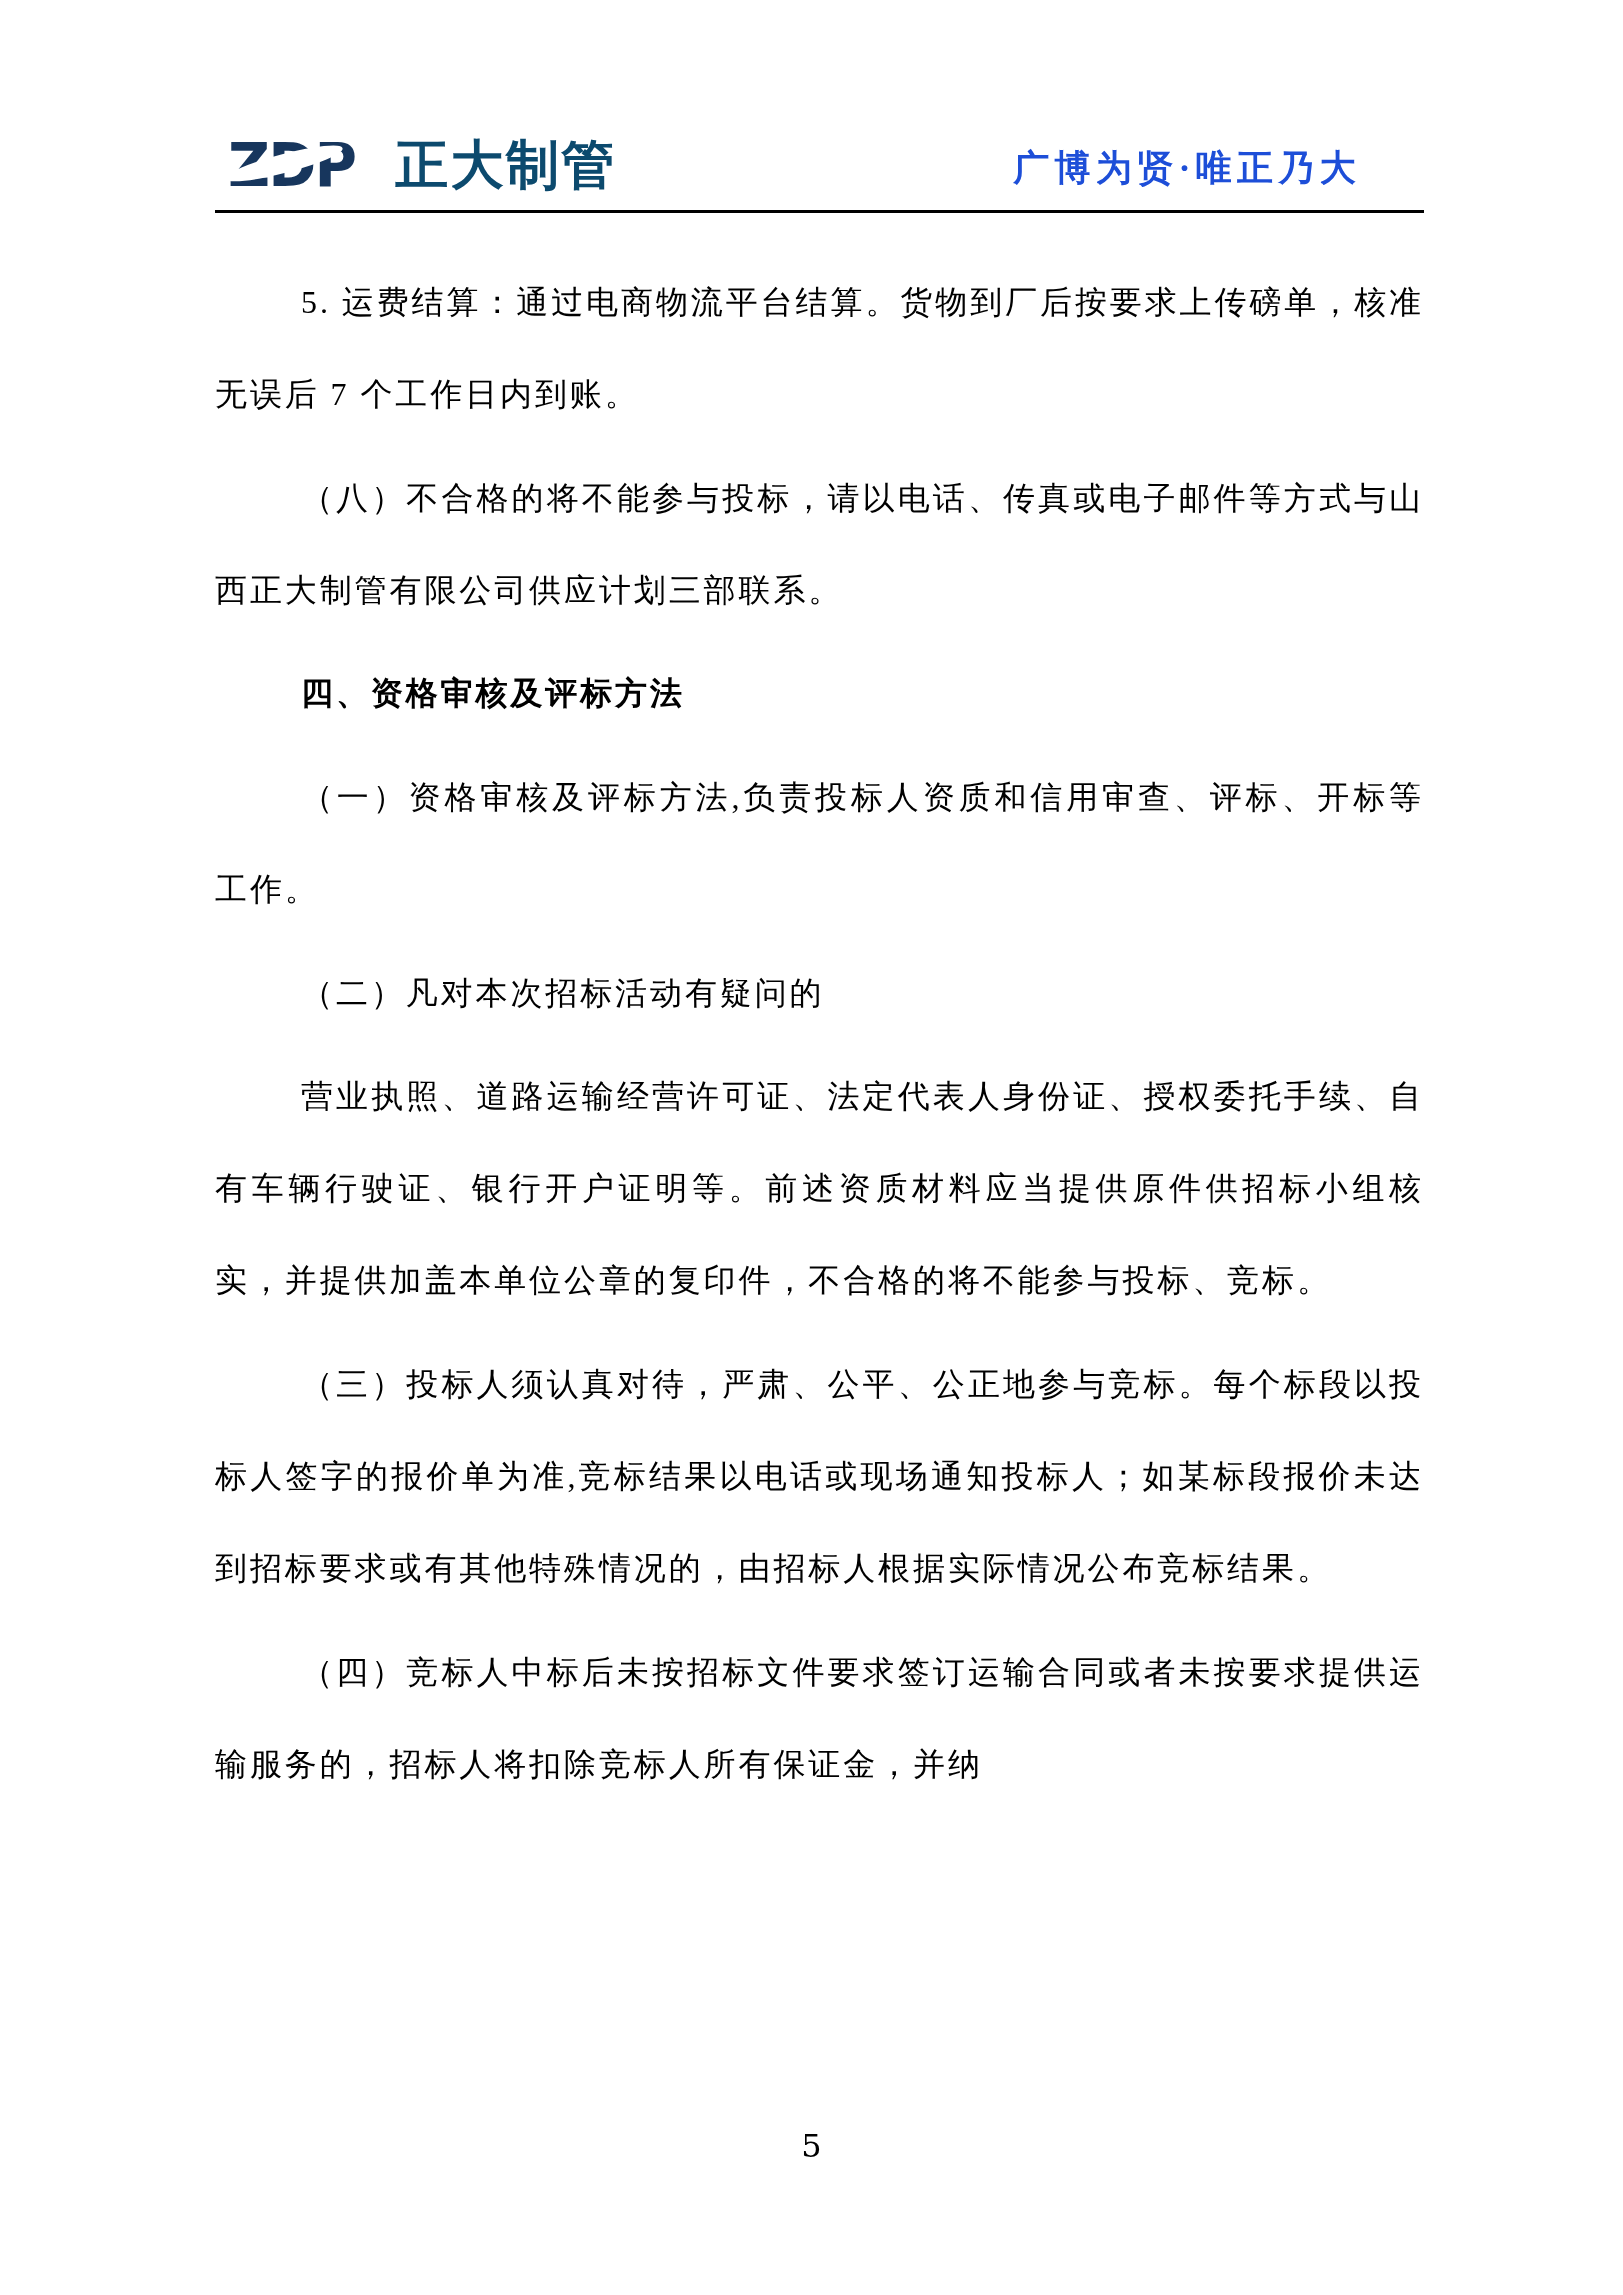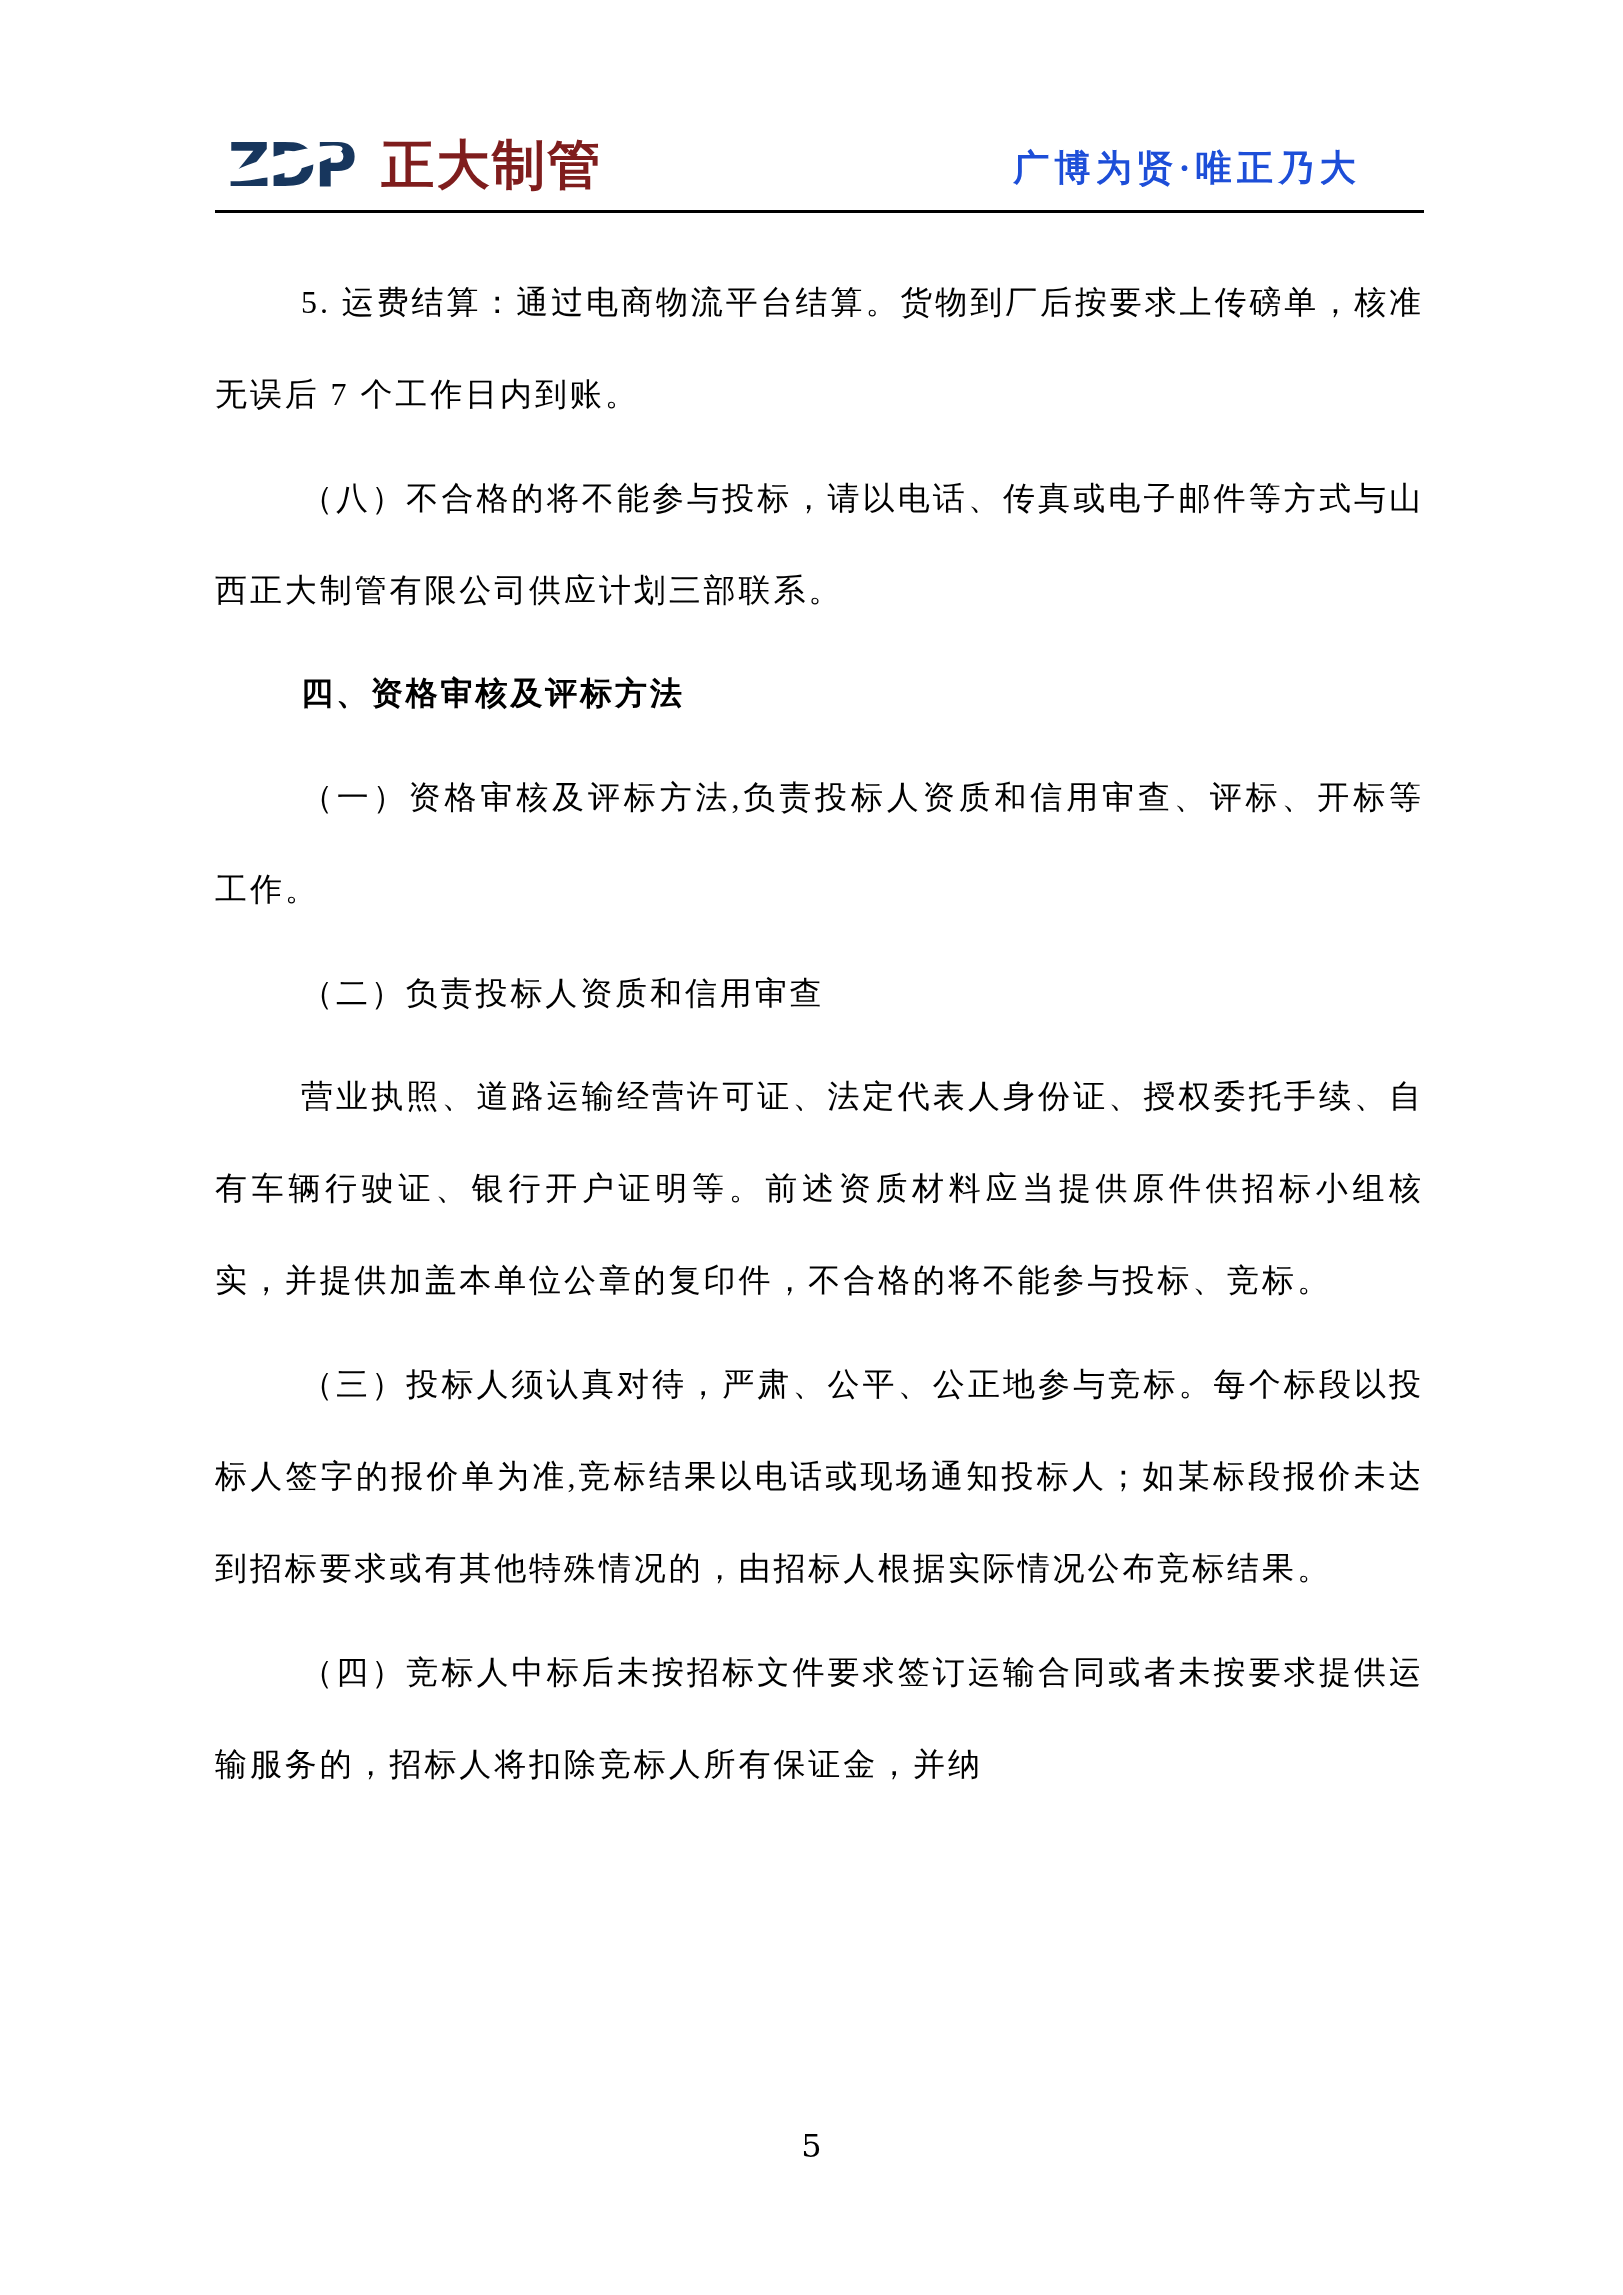--- a/index.html
+++ b/index.html
@@ -39,27 +39,27 @@
     left: -2.3px;
     top: 33px;
     width: 120px;
     height: 17.5px;
     background: #ffffff;
     border-radius: 50%;
     transform: rotate(-14deg);
     transform-origin: left center;
   }
   .logo-cn {
-    margin-left: 26px;
+    margin-left: 40px;
     font-family: Liberation Sans, sans-serif;
     font-weight: 800;
     font-size: 53px;
     line-height: 58px;
     letter-spacing: 2.3px;
-    color: #7f1d1d;
+    color: #0c4a6e;
   }
   .slogan {
     position: absolute;
     right: 262px;
     top: 150px;
     font-family: "Liberation Serif", "DejaVu Serif", serif;
     font-weight: bold;
     font-size: 36px;
     line-height: 36px;
     letter-spacing: 5.3px;
@@ -124,21 +124,21 @@
 
   <div class="slogan">广博为贤·唯正乃大</div>
 
   <div class="header-rule"></div>
 
   <main class="content">
       <p class="para">5. 运费结算：通过电商物流平台结算。货物到厂后按要求上传磅单，核准无误后 7 个工作日内到账。</p>
       <p class="para">（八）不合格的将不能参与投标，请以电话、传真或电子邮件等方式与山西正大制管有限公司供应计划三部联系。</p>
       <p class="para heading">四、资格审核及评标方法</p>
       <p class="para">（一）资格审核及评标方法,负责投标人资质和信用审查、评标、开标等工作。</p>
-      <p class="para">（二）负责投标人资质和信用审查</p>
+      <p class="para">（二）凡对本次招标活动有疑问的</p>
       <p class="para">营业执照、道路运输经营许可证、法定代表人身份证、授权委托手续、自有车辆行驶证、银行开户证明等。前述资质材料应当提供原件供招标小组核实，并提供加盖本单位公章的复印件，不合格的将不能参与投标、竞标。</p>
       <p class="para">（三）投标人须认真对待，严肃、公平、公正地参与竞标。每个标段以投标人签字的报价单为准,竞标结果以电话或现场通知投标人；如某标段报价未达到招标要求或有其他特殊情况的，由招标人根据实际情况公布竞标结果。</p>
       <p class="para">（四）竞标人中标后未按招标文件要求签订运输合同或者未按要求提供运输服务的，招标人将扣除竞标人所有保证金，并纳</p>
     </main>
 
   <div class="page-number">5</div>
 
 </div>
 
 

